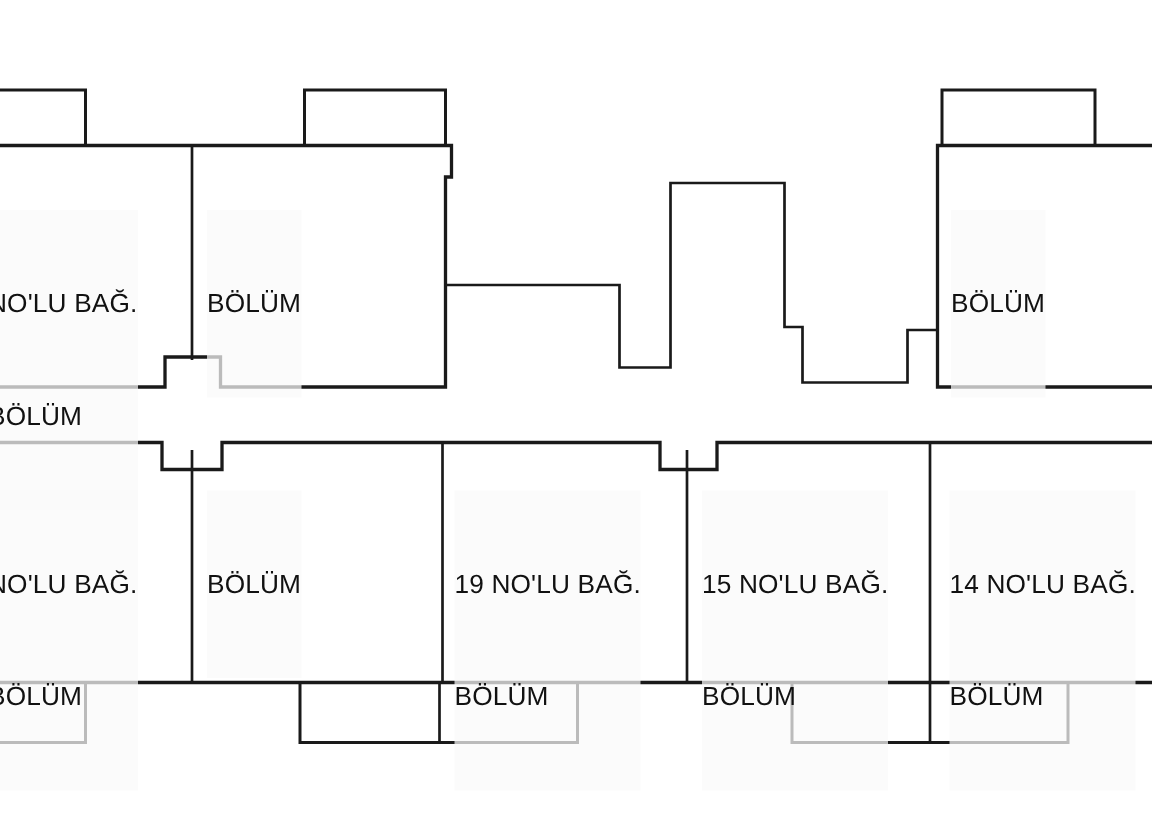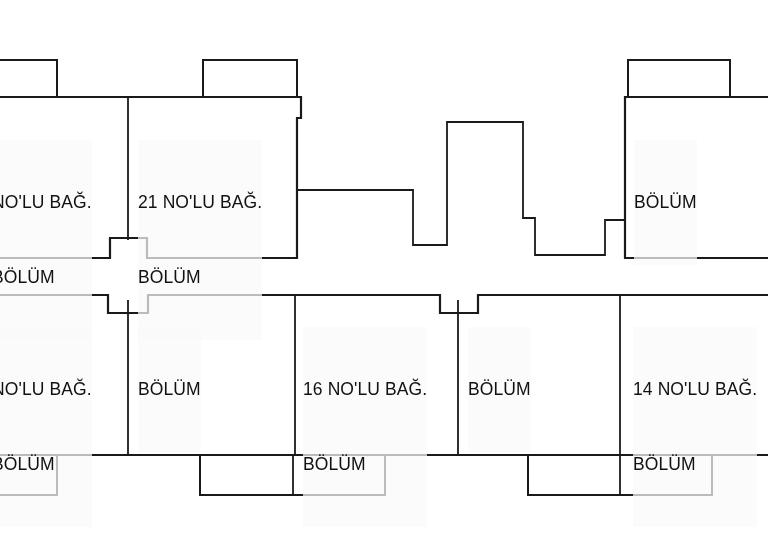--- a/index.html
+++ b/index.html
@@ -66,43 +66,43 @@
     <line x1="620" y1="455" x2="620" y2="495" stroke="#1a1a1a" stroke-width="1.8"></line>
 
   </svg>
 
   <div class="unit-label" style="left:-8px;  top:140px;">
     <div>NO'LU BAĞ.</div>
     <div>BÖLÜM</div>
   </div>
 
   <div class="unit-label" style="left:138px; top:140px;">
-    <div>21 NO'LU BAĞ.</div>
     <div>BÖLÜM</div>
   </div>
 
   <div class="unit-label" style="left:634px; top:140px;">
     <div>BÖLÜM</div>
   </div>
 
   <div class="unit-label" style="left:-8px;  top:327px;">
     <div>NO'LU BAĞ.</div>
     <div>BÖLÜM</div>
   </div>
 
   <div class="unit-label" style="left:138px; top:327px;">
     <div>BÖLÜM</div>
   </div>
 
   <div class="unit-label" style="left:303px; top:327px;">
-    <div>16 NO'LU BAĞ.</div>
+    <div>19 NO'LU BAĞ.</div>
     <div>BÖLÜM</div>
   </div>
 
   <div class="unit-label" style="left:468px; top:327px;">
+    <div>15 NO'LU BAĞ.</div>
     <div>BÖLÜM</div>
   </div>
 
   <div class="unit-label" style="left:633px; top:327px;">
     <div>14 NO'LU BAĞ.</div>
     <div>BÖLÜM</div>
   </div>
 
 </div>
 

